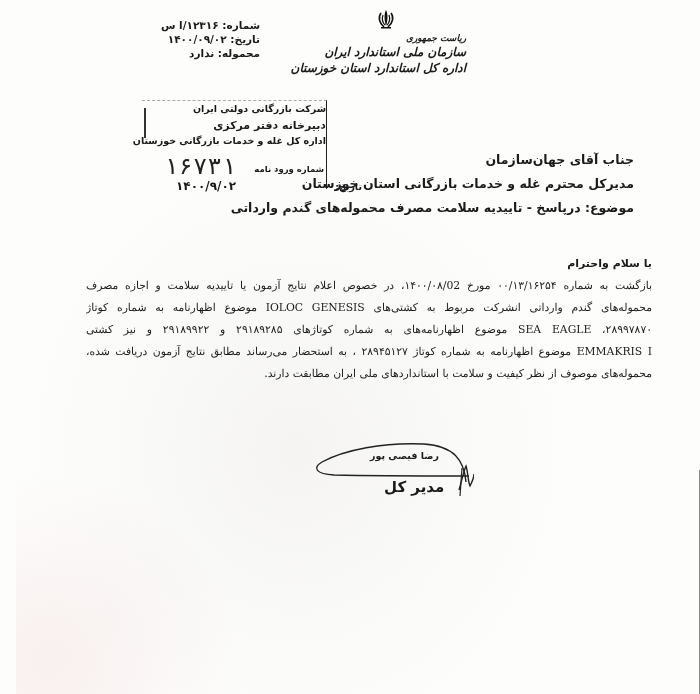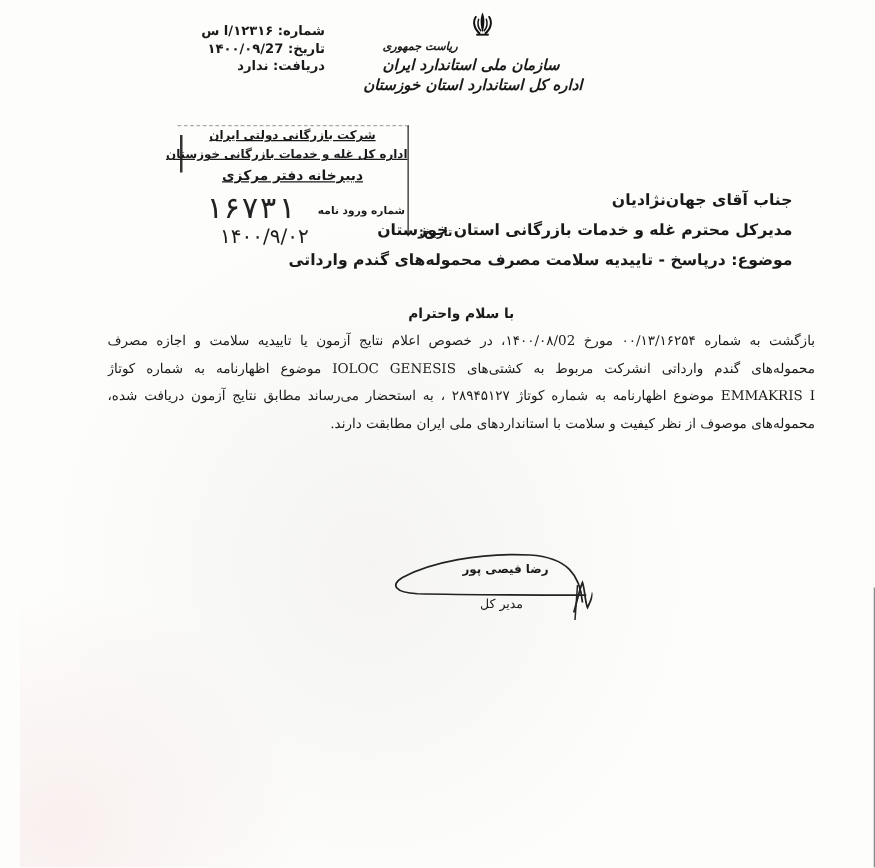--- a/index.html
+++ b/index.html
@@ -28,110 +28,110 @@
 
     
     .meta {
       position: absolute; left: 94px; top: 18px; width: 150px;
       font-size: 10.5px; line-height: 14px; font-weight: bold; text-align: right;
     }
     .meta div { white-space: nowrap; }
 
     
     .header {
-      position: absolute; left: 290px; top: 8px; width: 160px; text-align: left;
+      position: absolute; left: 290px; top: 8px; width: 160px; text-align: right;
     }
     .emblem {
       width: 22px; height: 22px; margin: 0 auto 2px auto;
     }
     .header .h-line {
       font-size: 12px; font-weight: bold; line-height: 16px; white-space: nowrap;
       font-style: italic;
     }
     .header .h-line.small { font-size: 9px; line-height: 12px; }
 
     
     .stamp {
       position: absolute; left: 126px; top: 100px; width: 184px; height: 88px;
       border-right: 1.5px solid #222;
       border-top: 1px dashed #aaa;
     }
     .stamp-left-bar {
       position: absolute; left: 128px; top: 108px; width: 2px; height: 30px; background: #333;
     }
     .stamp .s-line {
-      font-size: 9.5px; font-weight: bold; line-height: 15px; text-align: center; white-space: nowrap; text-decoration: underline;
+      font-size: 9.5px; font-weight: bold; line-height: 15px; white-space: nowrap;
     }
     .stamp .s-title { font-size: 11px; margin-top: 2px; }
     .stamp .entry {
       position: absolute; right: 2px; top: 59px; width: 180px; height: 24px;
     }
     .stamp .entry-label {
       position: absolute; right: 0; top: 4px; font-size: 8.5px; font-weight: bold; white-space: nowrap;
     }
     .stamp .entry-number {
       position: absolute; left: 20px; top: -8px; font-family: Liberation Mono, monospace;
       font-size: 24px; letter-spacing: 2px; font-weight: normal; color: #222;
     }
     .stamp .date-row {
       position: absolute; right: -36px; top: 80px; width: 220px; height: 18px;
     }
     .stamp .date-label {
       position: absolute; right: 0; top: 0; font-size: 9.5px; font-weight: bold;
     }
     .stamp .date-value {
-      position: absolute; left: 34px; top: -2px; font-size: 16px; font-weight: normal; letter-spacing: 1px;
+      position: absolute; left: 34px; top: -2px; font-size: 12px; font-weight: bold; letter-spacing: 1px;
     }
 
     
     .addressee {
       position: absolute; right: 82px; top: 148px; width: 420px; text-align: right;
       font-size: 12.5px; font-weight: bold; line-height: 24px;
     }
     .addressee div { white-space: nowrap; }
 
     
     .body {
       position: absolute; left: 70px; top: 240px; width: 566px; text-align: justify;
       font-family: "DejaVu Serif", serif;
       font-size: 10.8px; line-height: 22px;
     }
-    .greeting { text-align: center; font-weight: bold; font-family: "DejaVu Sans", sans-serif; font-size: 11px; }
+    .greeting { text-align: right; font-weight: bold; font-family: "DejaVu Sans", sans-serif; font-size: 11px; margin-top: 13px; }
     .body-line { white-space: nowrap; text-align: justify; text-align-last: justify; overflow: hidden; }
     .body-line.last { text-align-last: right; }
 
     
     .signature {
       position: absolute; left: 288px; top: 440px; width: 170px; height: 60px;
     }
     .signature svg { position: absolute; left: 0; top: 0; }
     .sig-name {
       position: absolute; left: 66px; top: 10px; font-size: 9.5px; font-weight: bold; white-space: nowrap;
     }
     .sig-title {
-      position: absolute; left: 80px; top: 38px; font-size: 10px; font-weight: normal; white-space: nowrap;
+      position: absolute; left: 80px; top: 38px; font-size: 15px; font-weight: bold; white-space: nowrap;
     }
   </style>
 </head>
 <body>
 
 <div class="page">
   <div class="edge-line"></div>
 
   <div class="meta rtl">
     <div>
       <span>شماره:</span>
       <span>۱۲۳۱۶/ا س</span>
     </div>
     <div>
       <span>تاریخ:</span>
-      <span>۱۴۰۰/۰۹/27</span>
+      <span>۱۴۰۰/۰۹/۰۲</span>
     </div>
     <div>
-      <span>دریافت:</span>
+      <span>محموله:</span>
       <span>ندارد</span>
     </div>
   </div>
 
   <div class="header rtl">
     <div class="emblem">
       <svg width="22" height="22" viewBox="0 0 22 22">
         <path d="M11 2 C9 6 9 12 11 18 C13 12 13 6 11 2 Z" fill="#111"></path>
         <path d="M6 5 C3 9 4 15 9 19" stroke="#111" stroke-width="1.6" fill="none"></path>
         <path d="M16 5 C19 9 18 15 13 19" stroke="#111" stroke-width="1.6" fill="none"></path>
@@ -141,42 +141,43 @@
       </svg>
     </div>
     <div class="h-line small">ریاست جمهوری</div>
     <div class="h-line">سازمان ملی استاندارد ایران</div>
     <div class="h-line">اداره کل استاندارد استان خوزستان</div>
   </div>
 
   <div class="stamp-left-bar"></div>
   <div class="stamp rtl">
     <div class="s-line">شرکت بازرگانی دولتی ایران</div>
+    <div class="s-line s-title">دبیرخانه دفتر مرکزی</div>
     <div class="s-line">اداره کل غله و خدمات بازرگانی خوزستان</div>
-    <div class="s-line s-title">دبیرخانه دفتر مرکزی</div>
     <div class="entry">
       <span class="entry-label">شماره ورود نامه</span>
       <span class="entry-number">۱۶۷۳۱</span>
     </div>
     <div class="date-row">
       <span class="date-label">تاریخ:</span>
       <span class="date-value">۱۴۰۰/۹/۰۲</span>
     </div>
   </div>
 
   <div class="addressee rtl">
-    <div>جناب آقای جهان‌نژادیان</div>
+    <div>جناب آقای جهان‌سازمان</div>
     <div>مدیرکل محترم غله و خدمات بازرگانی استان خوزستان</div>
     <div>موضوع: درپاسخ - تاییدیه سلامت مصرف محموله‌های گندم وارداتی</div>
   </div>
 
   <div class="body rtl">
     <div class="greeting">با سلام واحترام</div>
     <div class="body-line">بازگشت به شماره ۰۰/۱۳/۱۶۲۵۴ مورخ ۱۴۰۰/۰۸/02، در خصوص اعلام نتایج آزمون یا تاییدیه سلامت و اجازه مصرف</div>
     <div class="body-line">محموله‌های گندم وارداتی انشرکت مربوط به کشتی‌های IOLOC GENESIS موضوع اظهارنامه به شماره کوتاژ</div>
+    <div class="body-line">۲۸۹۹۷۸۷۰، SEA EAGLE موضوع اظهارنامه‌های به شماره کوتاژهای ۲۹۱۸۹۲۸۵ و ۲۹۱۸۹۹۲۲ و نیز کشتی</div>
     <div class="body-line">EMMAKRIS I موضوع اظهارنامه به شماره کوتاژ ۲۸۹۴۵۱۲۷ ، به استحضار می‌رساند مطابق نتایج آزمون دریافت شده،</div>
     <div class="body-line last">محموله‌های موصوف از نظر کیفیت و سلامت با استانداردهای ملی ایران مطابقت دارند.</div>
   </div>
 
   <div class="signature rtl">
     <svg width="170" height="60" viewBox="0 0 170 60">
       <path d="M162 42 C160 20 150 6 120 4 C80 2 40 10 18 22 C8 28 12 34 30 35 C70 36 110 36 165 36" stroke="#222" stroke-width="1.4" fill="none"></path>
       <path d="M155 50 C158 40 160 30 162 26 C164 32 164 42 166 46 C168 42 170 38 170 34" stroke="#222" stroke-width="1.4" fill="none"></path>
       <path d="M158 28 L156 56" stroke="#222" stroke-width="1.2" fill="none"></path>
     </svg>

